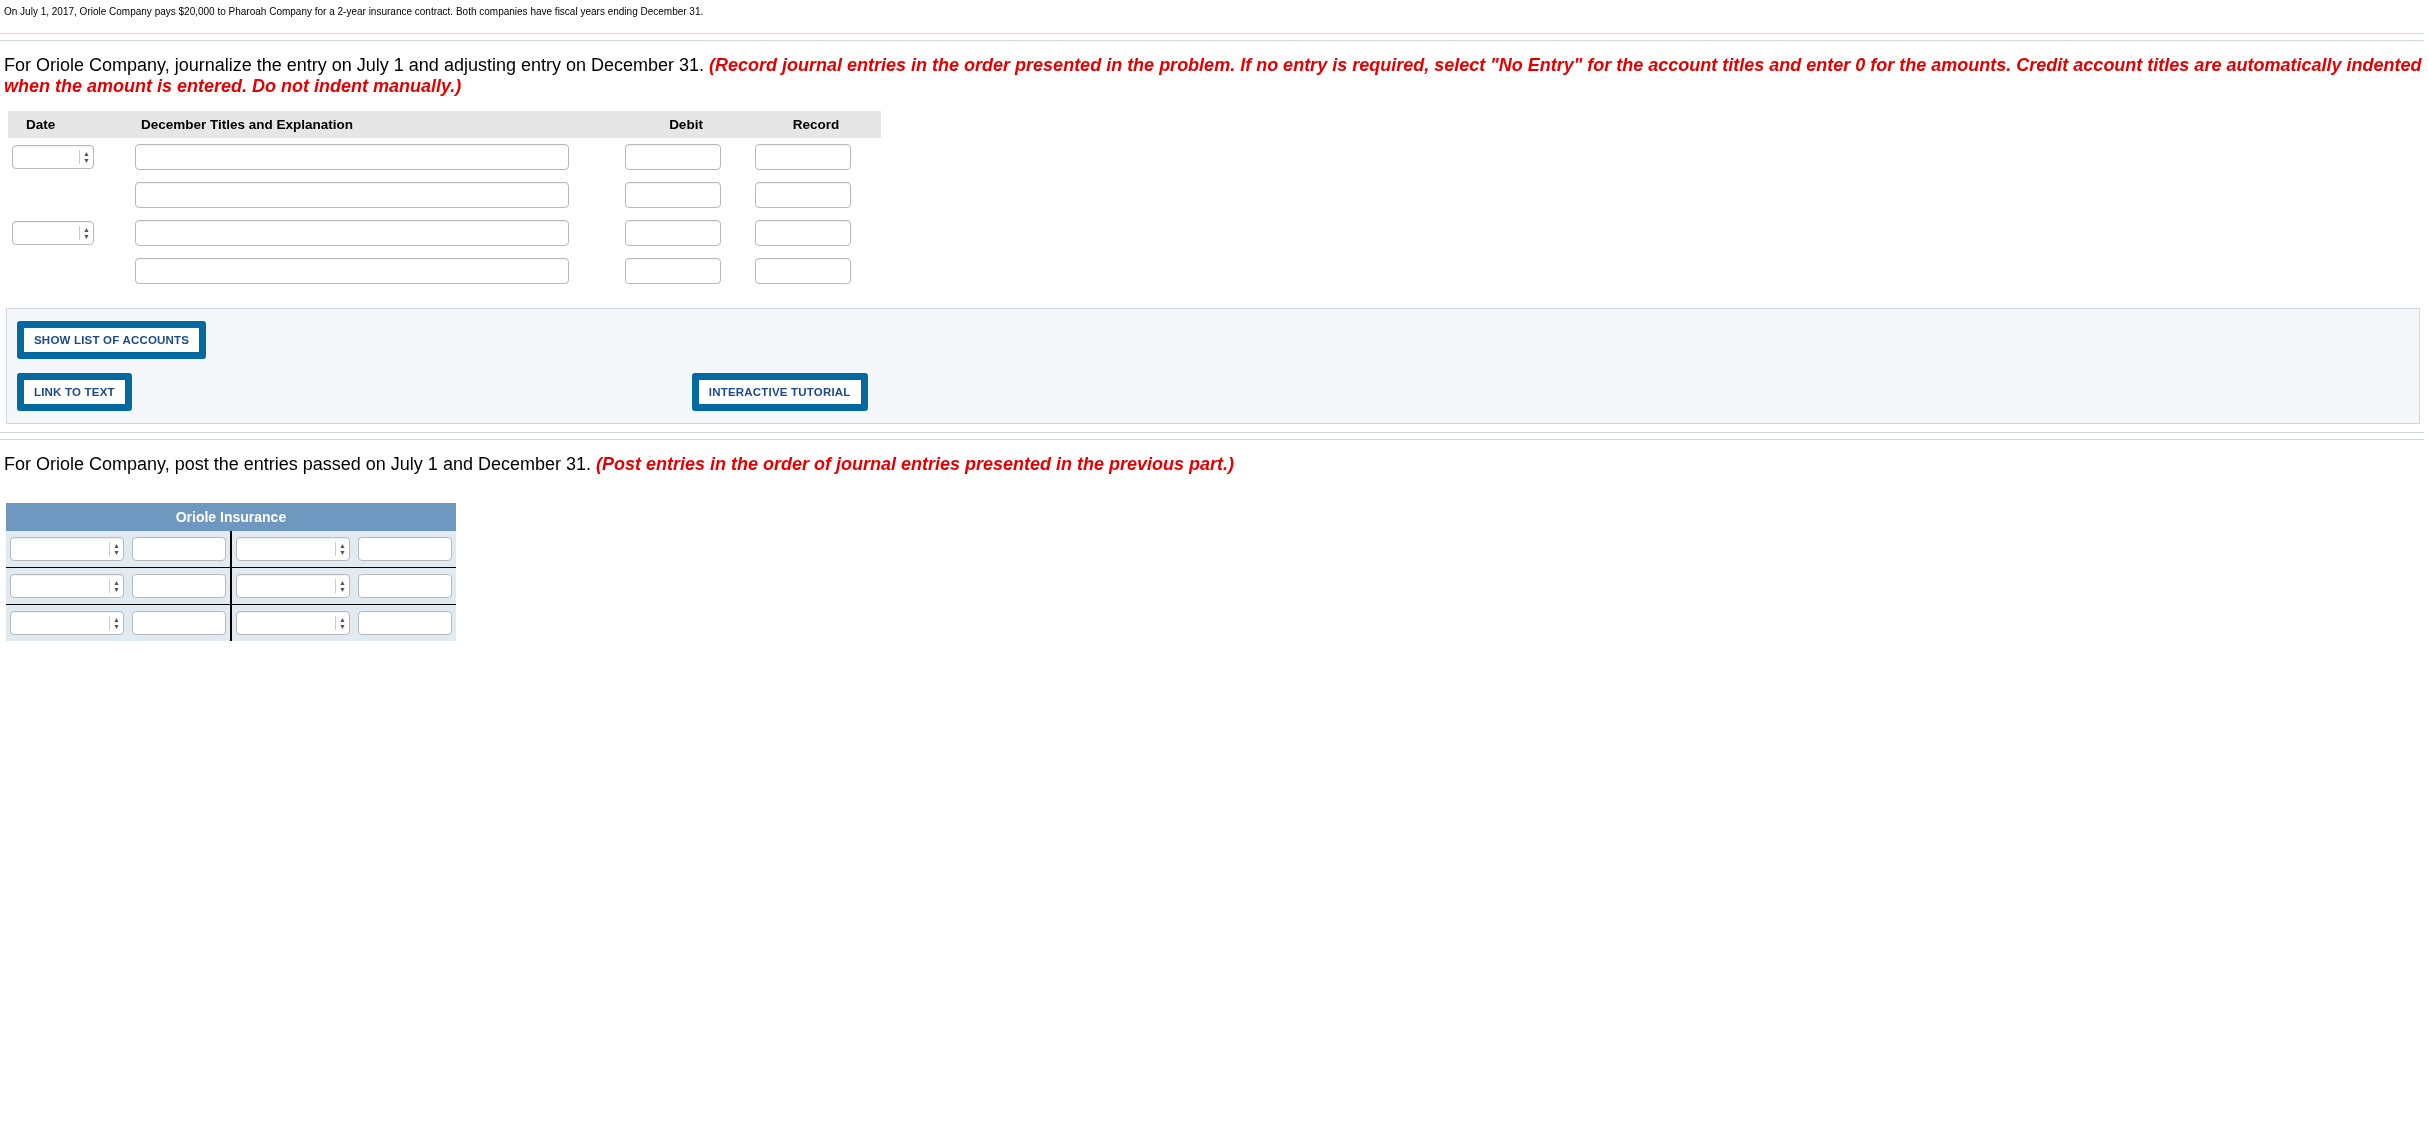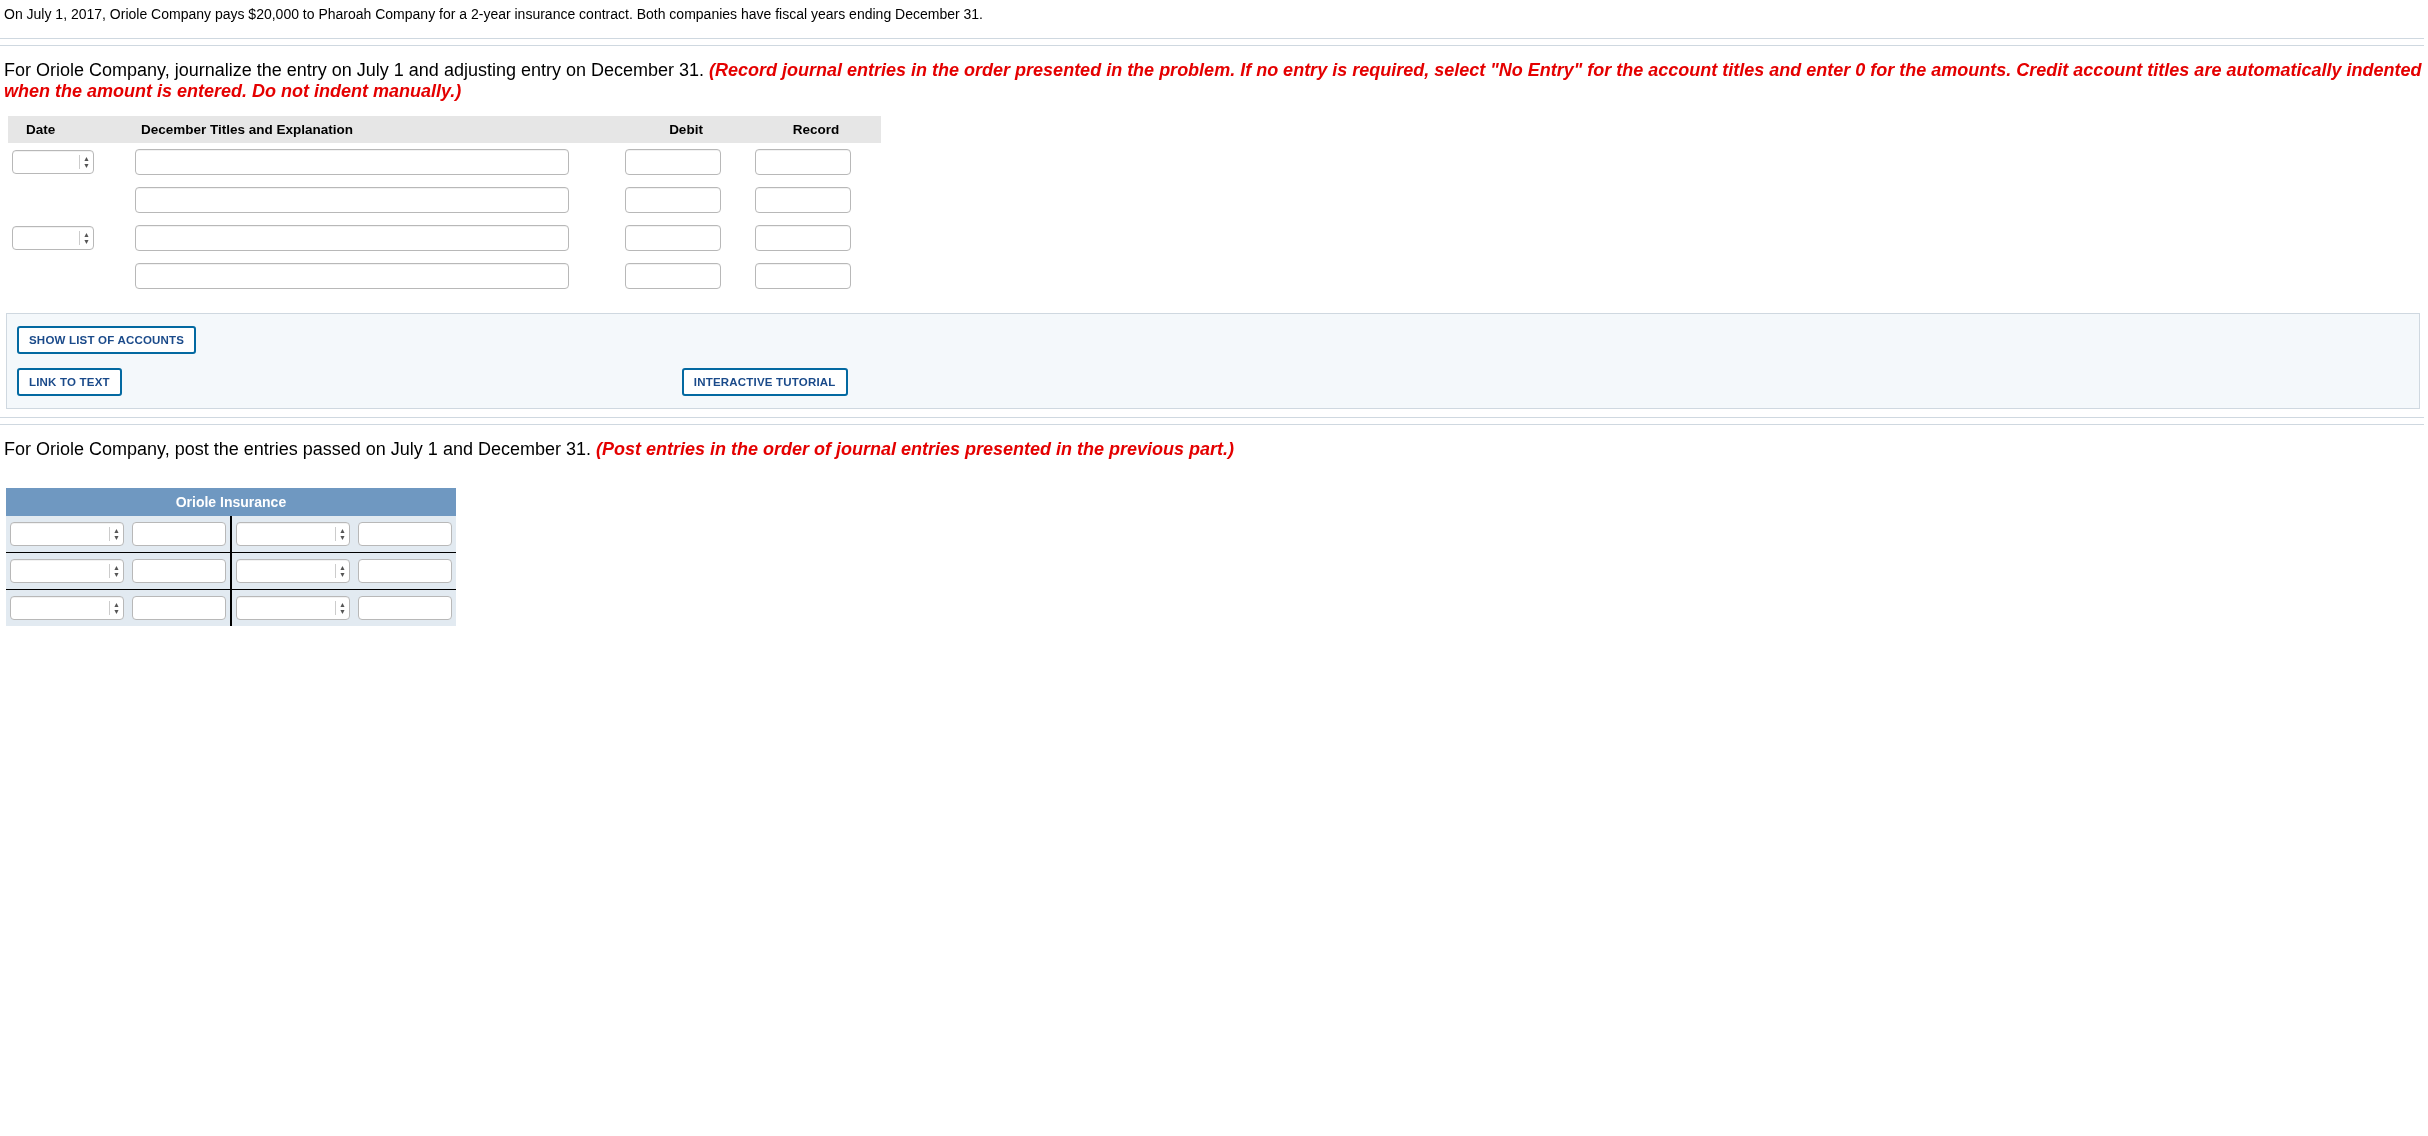--- a/index.html
+++ b/index.html
@@ -5,21 +5,21 @@
 body {
   font-family: Verdana, Arial, sans-serif;
   font-size: 14px;
   color: #000;
   margin: 0;
   padding: 4px 4px 4px 0;
   background: #fff;
 }
 .problem-text {
   padding: 2px 0 8px 4px;
-  font-size: 14px;
+  font-size: 10px;
 }
 .hr-double {
   border-top: 1px solid #cfd8e0;
   border-bottom: 1px solid #cfd8e0;
   height: 6px;
   margin: 8px 0;
 }
 .instr-block {
   padding: 6px 0 14px 4px;
   font-size: 18px;
@@ -92,21 +92,21 @@
   background: #f4f8fb;
   margin: 18px 4px 0 6px;
   padding: 12px 10px 12px 10px;
 }
 .links-row {
   display: flex;
   gap: 560px;
 }
 .link-btn {
   display: inline-block;
-  border: 2px solid #0369a1;
+  border: 7px solid #0369a1;
   background: #fff;
   color: #1a4a8a;
   font-weight: bold;
   font-size: 11.5px;
   padding: 6px 10px;
   border-radius: 3px;
   cursor: pointer;
   letter-spacing: 0.2px;
 }
 .link-btn.top { margin-bottom: 14px; }

